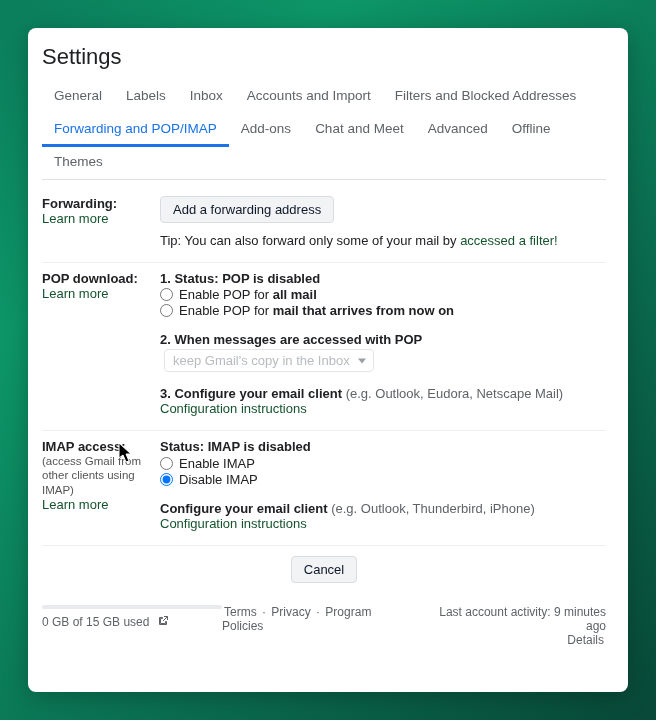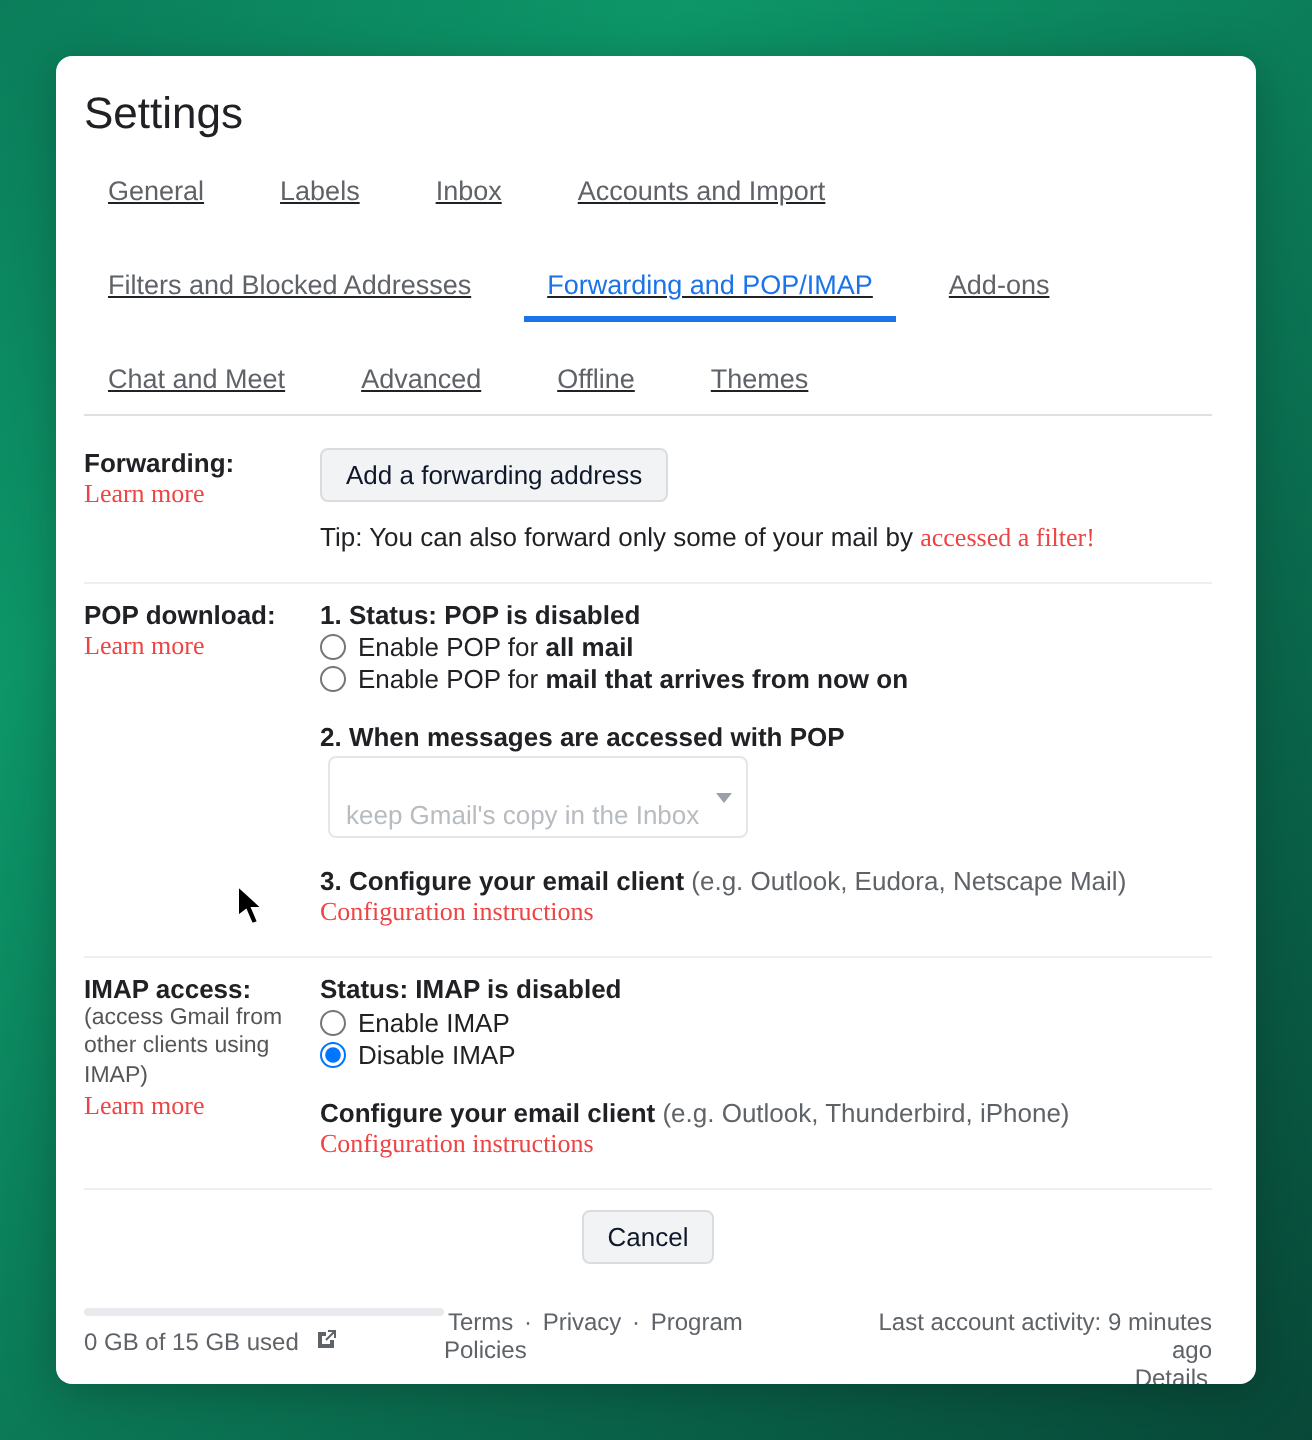--- a/index.html
+++ b/index.html
@@ -23,23 +23,22 @@
     .title {
       font-family: "Google Sans", Arial, sans-serif;
       font-size: 22px;
       font-weight: 400;
       padding: 2px 0 10px 0;
       color: #202124;
     }
     .tabs {
       display: flex;
       flex-wrap: wrap;
-      gap: 14px;
+      gap: 0;
       border-bottom: 1px solid #e0e0e0;
-      text-decoration: underline;
     }
     .tab {
       padding: 8px 12px;
       color: #5f6368;
       cursor: pointer;
       font-size: 13.5px;
       border-bottom: 3px solid transparent;
       margin-bottom: -1px;
     }
     .tab.active {
@@ -54,21 +53,21 @@
     }
     .section:last-of-type { border-bottom: none; }
     .sec-left {
       width: 118px;
       flex: 0 0 118px;
       font-size: 13px;
     }
     .sec-left .heading { font-weight: bold; }
     .sec-left .sub { font-size: 11.5px; color: #555; line-height: 1.25; }
     .sec-right { flex: 1; }
-    .link { color: #ef4444; text-decoration: none; cursor: pointer; font-family: Liberation Serif, serif; }
+    .link { color: #14532d; text-decoration: none; cursor: pointer; }
     .btn {
       font-family: Arial, sans-serif;
       font-size: 13px;
       background: #f1f3f4;
       border: 1px solid #dadce0;
       border-radius: 4px;
       padding: 5px 12px;
       cursor: pointer;
       color: #0f172a;
     }
@@ -76,21 +75,21 @@
     .radio-row { display: flex; align-items: center; gap: 6px; margin: 1px 0; }
     .radio-row input { margin: 0; }
     .bold { font-weight: bold; }
     .tip { margin-top: 10px; }
     .status-line { font-weight: bold; margin-bottom: 2px; }
     .num-heading { font-weight: bold; margin-top: 14px; }
     .first-heading { margin-top: 0; }
     .select {
       border: 1px solid #dadce0;
       border-radius: 4px;
-      padding: 21px 22px 3px 8px;
+      padding: 3px 22px 3px 8px;
       color: #9aa0a6;
       font-size: 13px;
       background: #fff;
       appearance: none;
       min-width: 210px;
       margin-left: 4px;
       position: relative;
     }
     .select-wrap { position: relative; display: inline-block; }
     .select-wrap::after {

